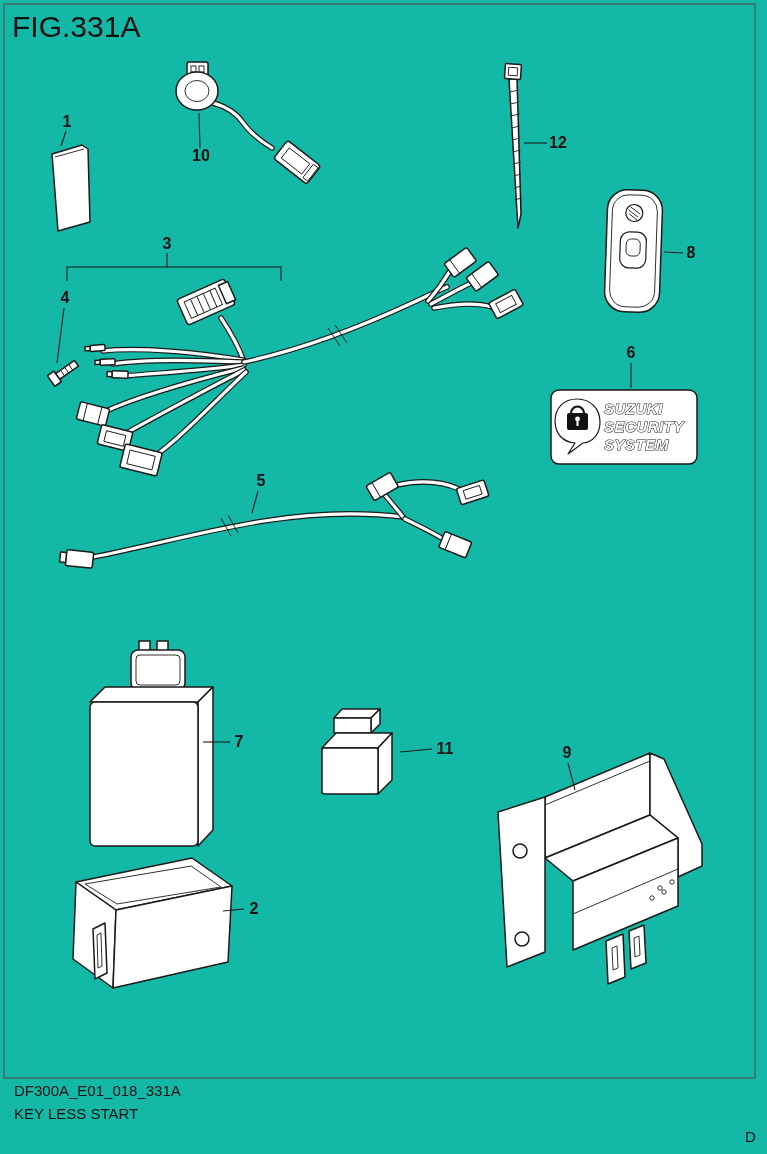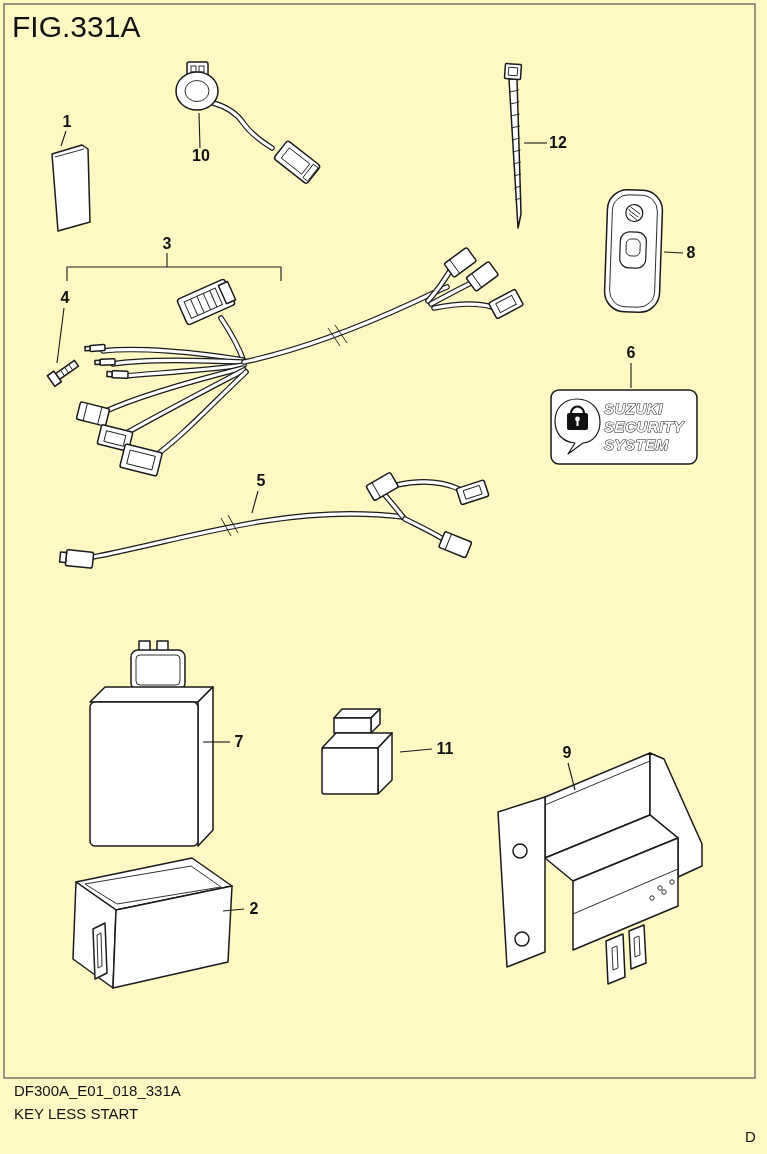--- a/index.html
+++ b/index.html
@@ -1,16 +1,16 @@
 <!DOCTYPE html>
 <html><head>
 <meta charset="utf-8">
 <style>
   html,body{margin:0;padding:0;background:#f2f2f2}
-  .sheet{position:relative;width:767px;height:1154px;background:#fef9c3;font-family:"Liberation Sans",sans-serif;overflow:hidden}
+  .sheet{position:relative;width:767px;height:1154px;background:#14b8a6;font-family:"Liberation Sans",sans-serif;overflow:hidden}
   svg{display:block}
   .title-text{font:400 30px "Liberation Sans",sans-serif;fill:#111}
   .part-label{font:700 16px "Liberation Sans",sans-serif;fill:#111;text-anchor:middle}
   .footer-text{font:400 15px "Liberation Sans",sans-serif;fill:#111}
   .marker-text{font:400 15px "Liberation Sans",sans-serif;fill:#111}
   .sec-text{font:italic 700 15px "Liberation Sans",sans-serif;fill:#fff;stroke:#111;stroke-width:1;paint-order:stroke;letter-spacing:.5px}
   .ln{fill:#fff;stroke:#1a1a1a;stroke-width:1.5;stroke-linejoin:round}
   .lnf{fill:none;stroke:#1a1a1a;stroke-width:1.2;stroke-linejoin:round;stroke-linecap:round}
   .thin{fill:none;stroke:#1a1a1a;stroke-width:.9}
   .wire-out{fill:none;stroke:#1a1a1a;stroke-width:5.6;stroke-linecap:round}

